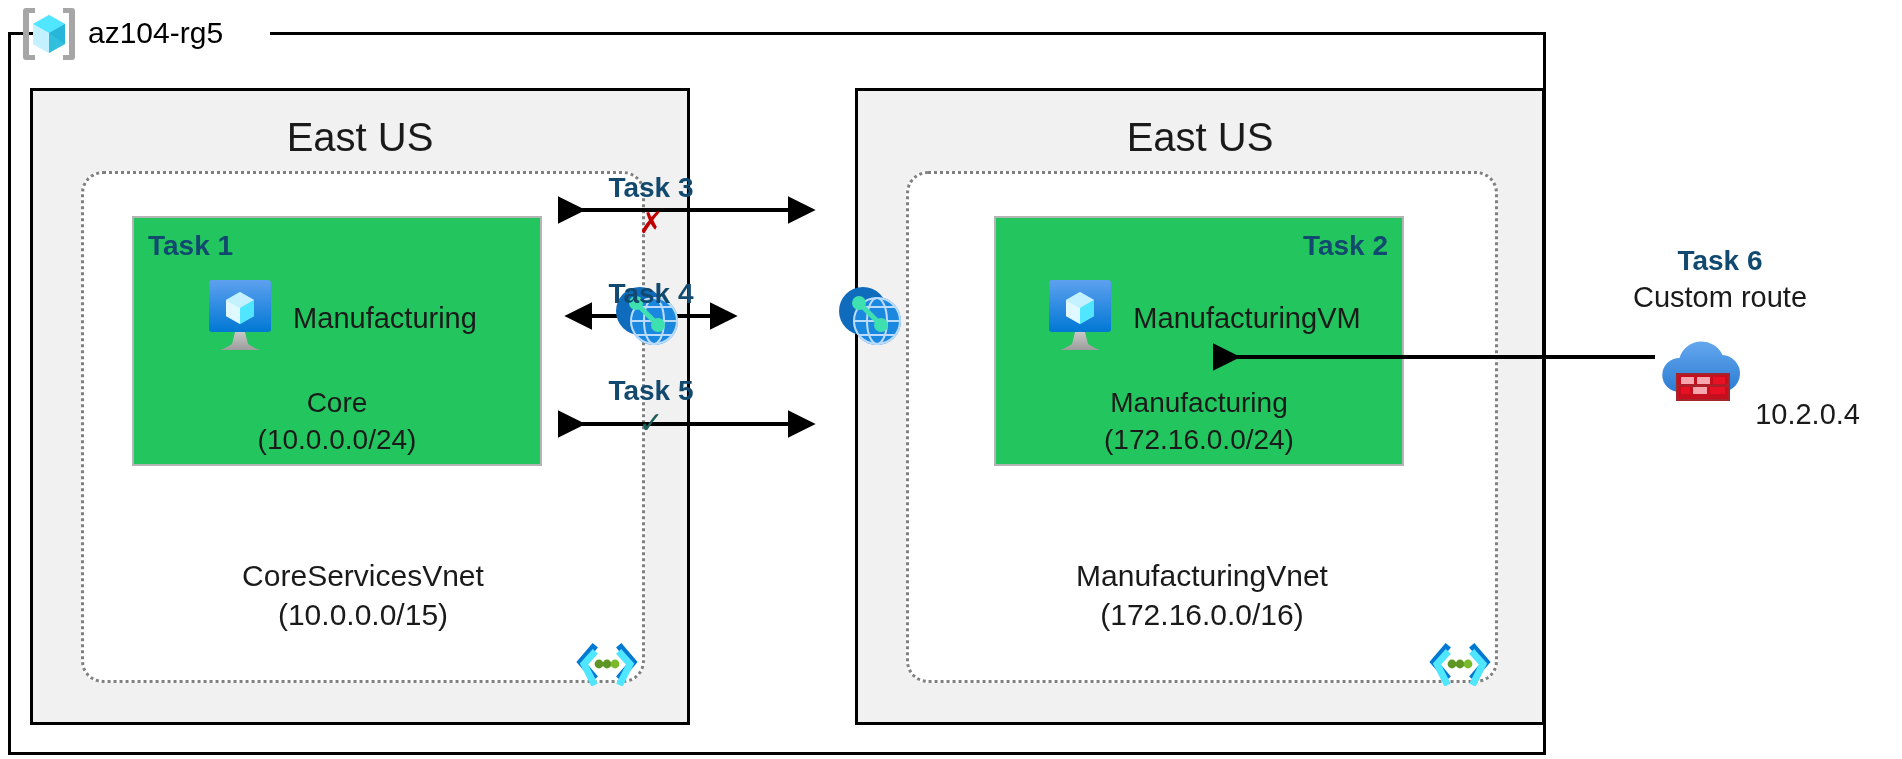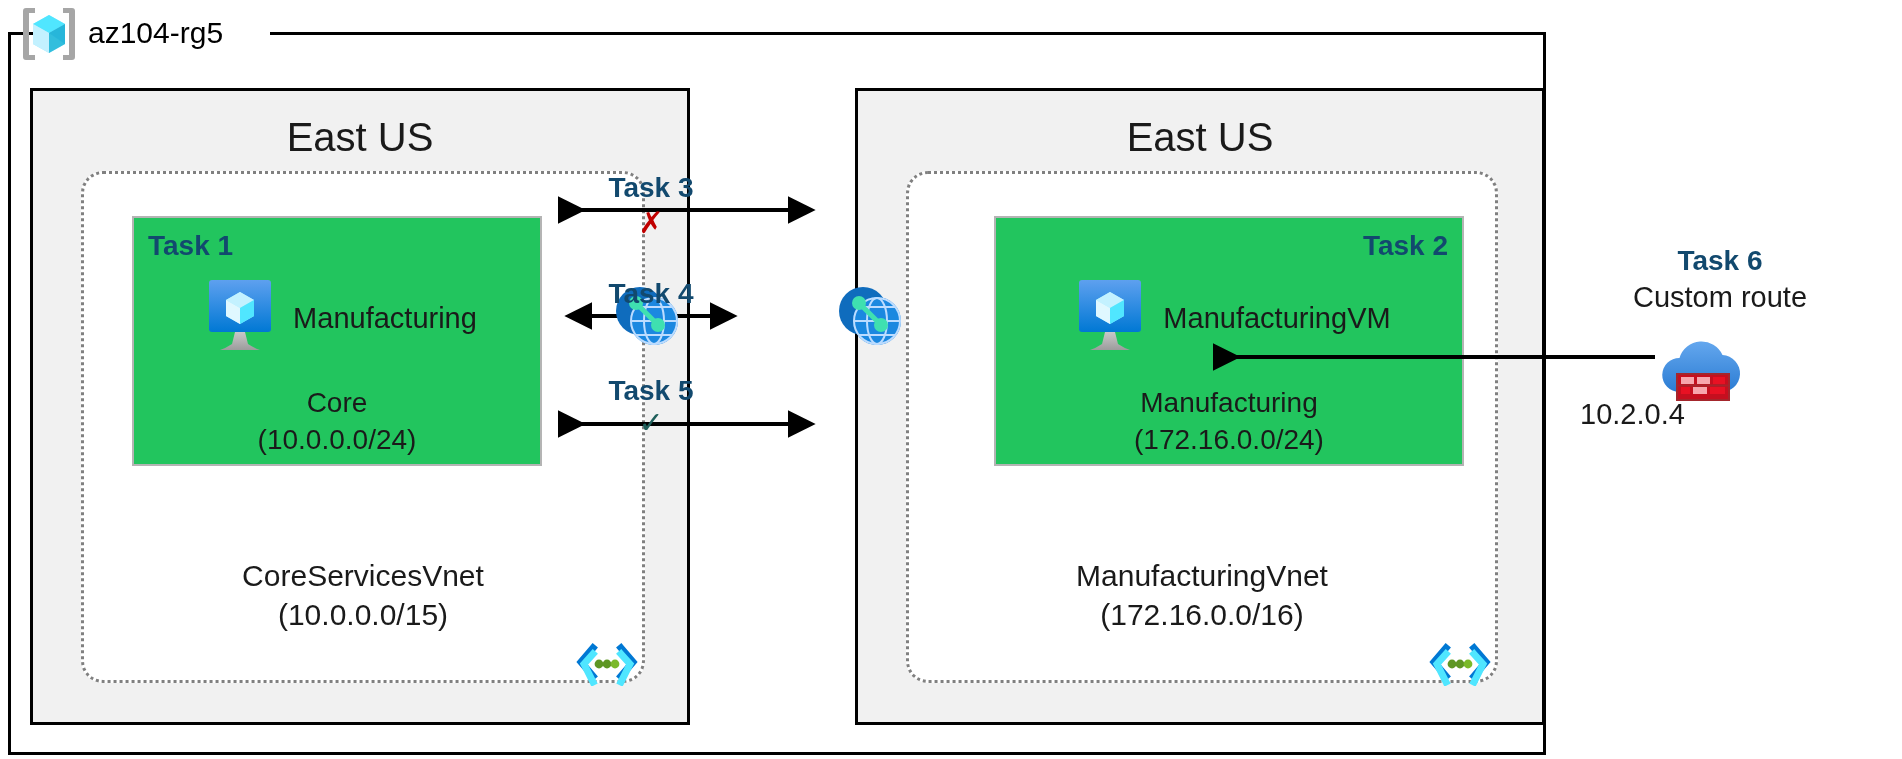--- a/index.html
+++ b/index.html
@@ -23,21 +23,21 @@
   .vnet{position:absolute;background:#fff;border:3px dotted #808080;border-radius:22px;box-sizing:border-box;}
   #vnet-left{left:48px;top:80px;width:564px;height:512px;}
   #vnet-right{left:48px;top:80px;width:592px;height:512px;}
   .vnet-name{position:absolute;left:0;width:100%;text-align:center;font-size:30px;line-height:39px;color:#1a1a1a;}
   #vnet-left .vnet-name{top:382px;}
   #vnet-right .vnet-name{top:382px;}
 
   
   .subnet{position:absolute;background:#22c55e;border:2px solid #b4b4b4;box-sizing:border-box;}
   #subnet-left{left:48px;top:42px;width:410px;height:250px;}
-  #subnet-right{left:85px;top:42px;width:470px;height:250px;padding-left:8px;}
+  #subnet-right{left:85px;top:42px;width:410px;height:250px;padding-left:8px;}
   .task-tag{position:absolute;top:12px;font-size:28px;font-weight:bold;color:#12496e;white-space:nowrap;}
   #subnet-left .task-tag{left:14px;}
   #subnet-right .task-tag{right:14px;}
 
   .vm-row{position:absolute;top:58px;left:0;width:100%;display:flex;align-items:center;justify-content:center;gap:10px;}
   .vm-name{font-size:29px;color:#1a1a1a;white-space:nowrap;}
   .subnet-info{position:absolute;top:166px;left:0;width:100%;text-align:center;font-size:28px;line-height:37px;color:#1a1a1a;}
 
   
   .subnet-glyph{position:absolute;width:62px;height:44px;}
@@ -55,21 +55,21 @@
   #task4-label{left:596px;top:278px;width:110px;}
   #task5-label{left:596px;top:375px;width:110px;}
   .mark{position:absolute;font-size:30px;font-weight:bold;text-align:center;width:110px;}
   #task3-mark{left:596px;top:205px;color:#c00000;}
   #task5-mark{left:596px;top:405px;color:#1f5f5b;}
 
   
   #task6-label{left:1600px;top:245px;width:240px;text-align:center;font-size:28px;font-weight:bold;color:#12496e;}
   #task6-sub{left:1580px;top:281px;width:280px;text-align:center;font-size:29px;color:#1a1a1a;}
   #fw-icon{left:1655px;top:330px;width:90px;height:74px;}
-  #task6-ip{left:1580px;top:398px;width:280px;text-align:left;font-size:29px;color:#1a1a1a;}
+  #task6-ip{left:1580px;top:398px;width:280px;text-align:right;font-size:29px;color:#1a1a1a;}
 
   
   #wires{left:0;top:0;width:1902px;height:759px;pointer-events:none;}
 </style>
 </head>
 <body>
 
 <div class="abs" id="rg-frame"></div>
 <div class="abs" id="rg-title-gap"></div>
 

